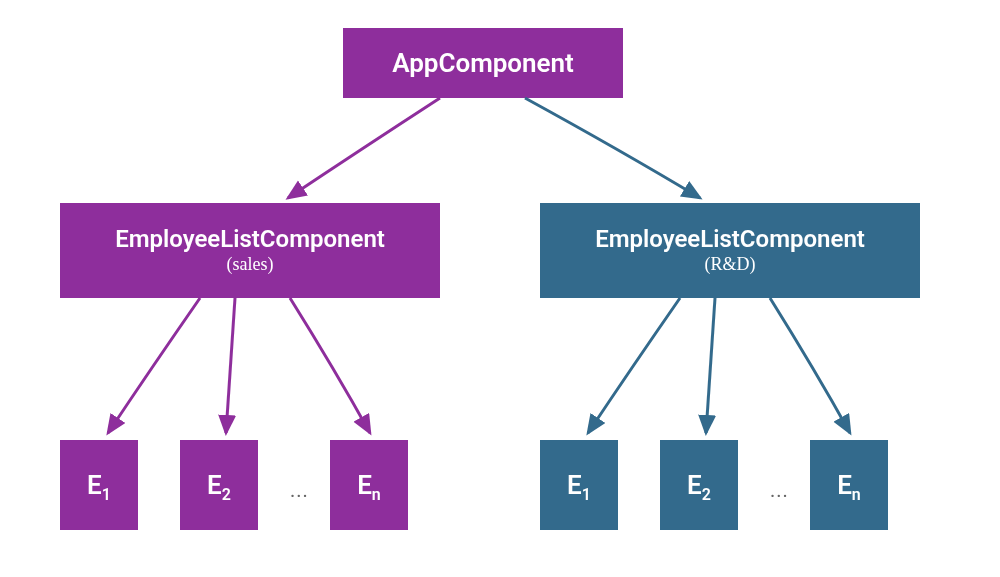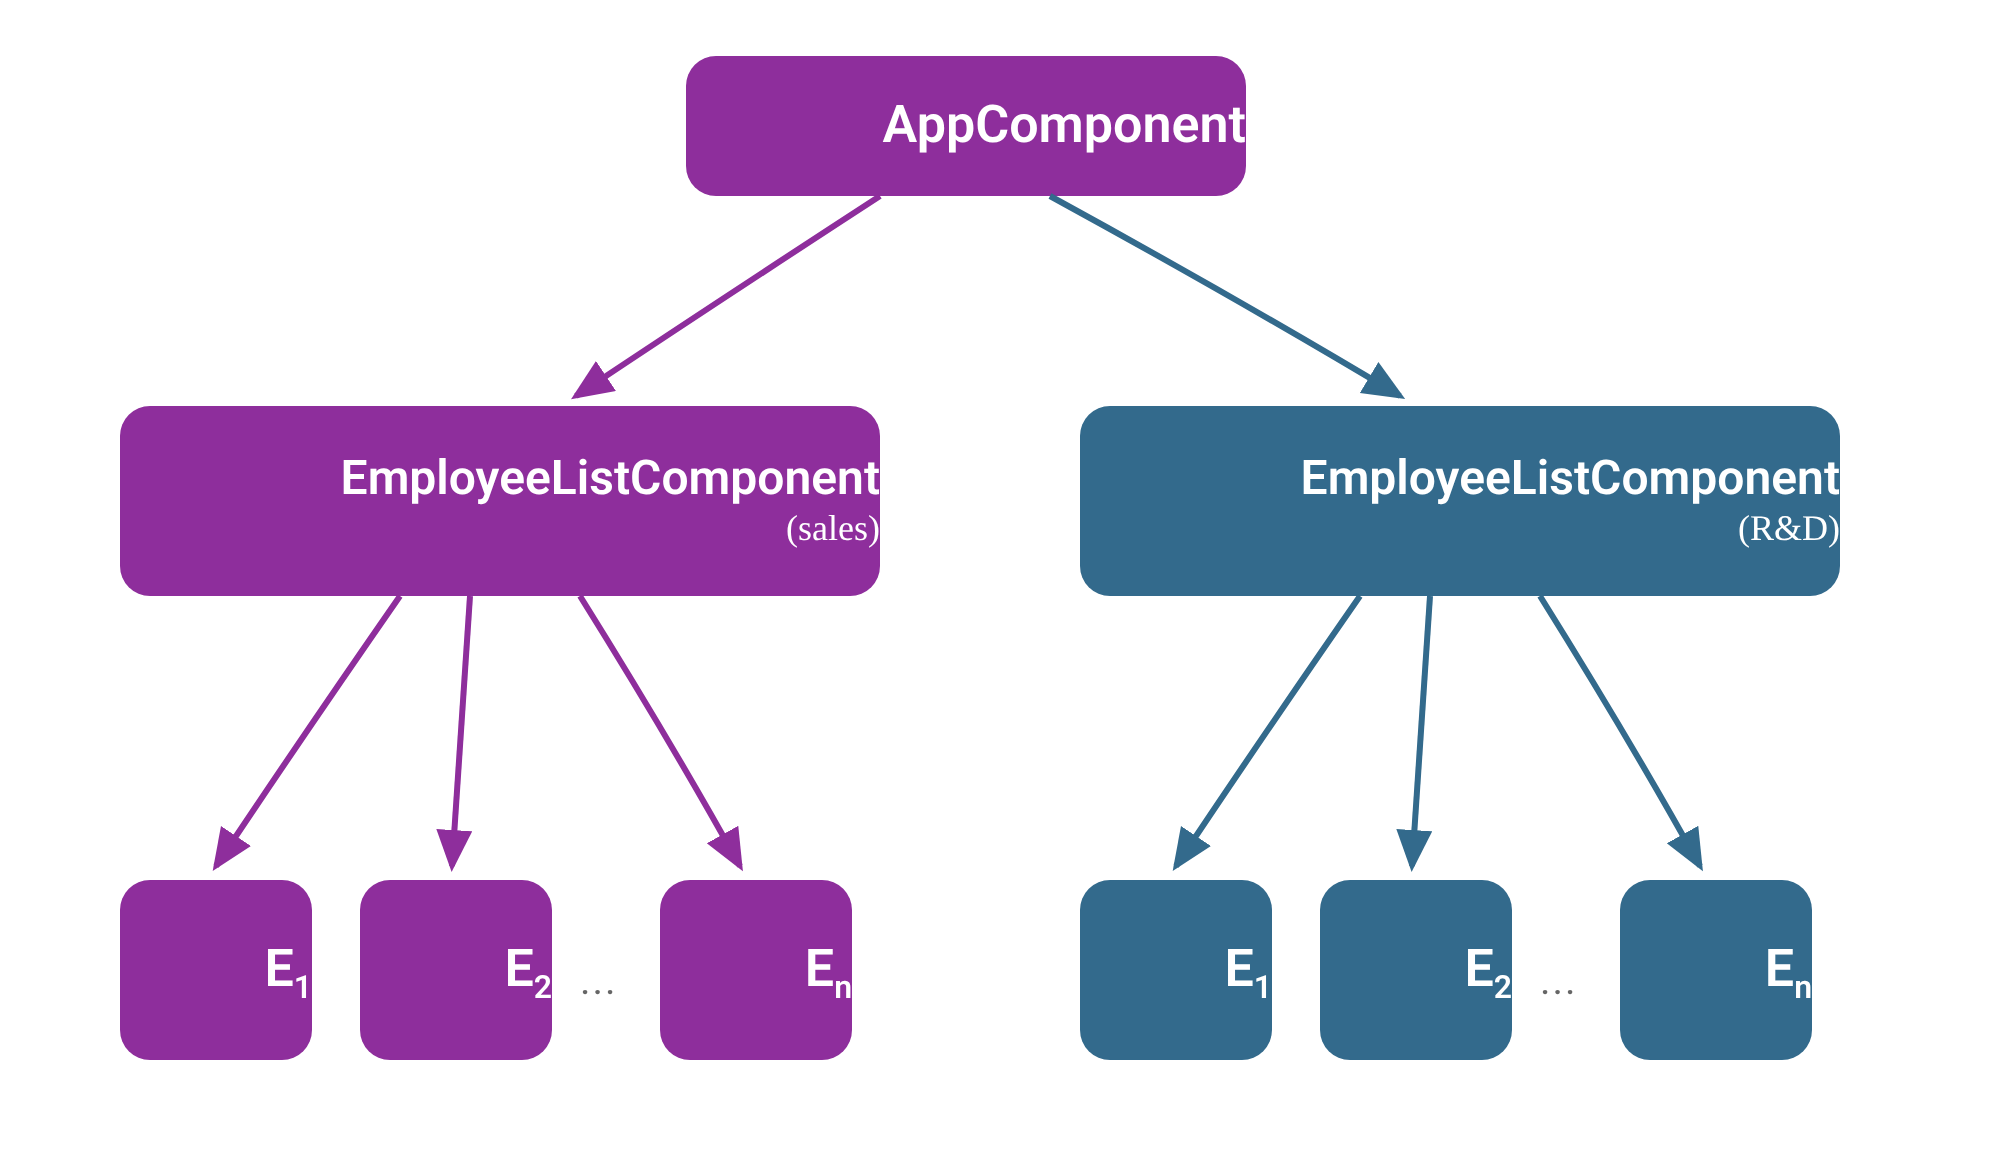--- a/index.html
+++ b/index.html
@@ -9,25 +9,24 @@
     width: 1000px;
     height: 577px;
     font-family: -apple-system, BlinkMacSystemFont, "Segoe UI", Roboto, Helvetica, Arial, sans-serif;
     background: #ffffff;
     position: relative;
   }
   .node {
     position: absolute;
     display: flex;
     flex-direction: column;
-    align-items: flex-end;
+    align-items: center;
     justify-content: center;
     color: #ffffff;
     text-align: center;
-    border-radius: 15px;
   }
   .root-node {
     left: 343px;
     top: 28px;
     width: 280px;
     height: 70px;
     font-size: 26px;
     font-weight: 600;
   }
   .list-node {
@@ -47,21 +46,21 @@
     font-weight: 600;
     line-height: 1.1;
   }
   .list-subtitle {
     font-size: 18px;
     font-weight: 400;
     margin-top: 2px;
     font-family: Liberation Serif, serif;
   }
   .leaf-node {
-    width: 96px;
+    width: 78px;
     height: 90px;
     font-size: 26px;
     font-weight: 600;
   }
   .leaf-node sub {
     font-size: 16px;
     vertical-align: sub;
     line-height: 0;
   }
   .ellipsis {

